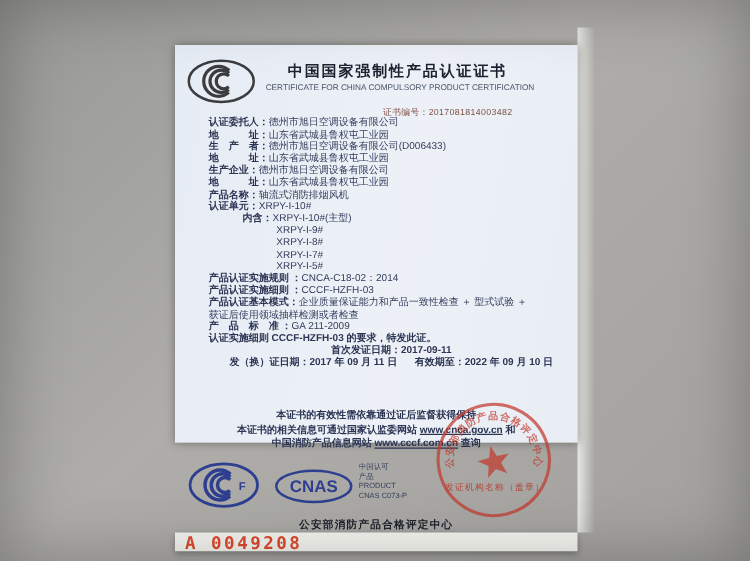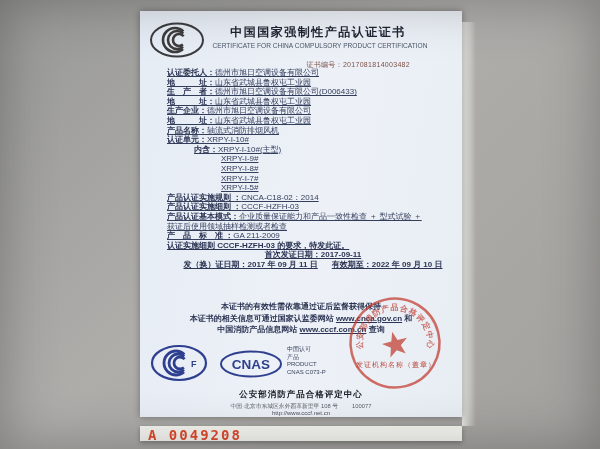--- a/index.html
+++ b/index.html
@@ -5,39 +5,39 @@
   html,body{margin:0;padding:0;}
   .canvas{
     position:relative;width:600px;height:449px;overflow:hidden;
     background:linear-gradient(135deg,#989896 0%,#aeadaa 45%,#a2a19e 100%);
     font-family:"Liberation Sans","DejaVu Sans",sans-serif;
   }
   .vignette{position:absolute;inset:0;box-shadow:inset 0 0 55px rgba(0,0,0,.28);pointer-events:none;}
   .page-edge{position:absolute;left:462px;top:22px;width:14px;height:404px;
     background:linear-gradient(90deg,rgba(242,243,238,.85),rgba(170,170,168,0));}
   .page{
-    position:absolute;left:140px;top:11px;width:322px;height:406px;
+    position:absolute;left:140px;top:36px;width:322px;height:318px;
     background:linear-gradient(100deg,#e6ecf5 0%,#edf1f7 55%,#e8edf4 100%);
     box-shadow:0 0 7px rgba(0,0,0,.35);
   }
   .strip{position:absolute;left:140px;top:426px;width:322px;height:15px;background:#f6f6f1;
     box-shadow:0 2px 5px rgba(0,0,0,.3);}
   .serial{position:absolute;left:8px;top:1px;font-family:"DejaVu Sans Mono",monospace;
     font-size:14px;font-weight:bold;color:#e04a2e;letter-spacing:2px;}
 
   .ccc-logo{position:absolute;left:8px;top:9px;}
   .title{position:absolute;left:42px;right:8px;top:13px;text-align:center;
     font-size:12px;font-weight:bold;color:#1d2330;letter-spacing:1.5px;white-space:nowrap;}
   .title-en{position:absolute;left:42px;right:4px;top:31px;text-align:center;
     font-size:6.6px;color:#4a5568;white-space:nowrap;}
   .cert-no{position:absolute;left:0;right:52px;top:49px;text-align:right;
     font-size:7px;color:#7d5148;letter-spacing:.3px;}
 
   .body{position:absolute;left:27px;top:57px;width:292px;color:#333d5c;}
-  .line{height:9.6px;line-height:9.6px;font-size:8px;white-space:nowrap;text-decoration:underline;}
+  .line{height:9.6px;line-height:9.6px;font-size:8px;white-space:nowrap;}
   .lbl{font-weight:bold;color:#2b3453;}
   .ind1{padding-left:27px;}
   .ind2{padding-left:54px;}
   .b{font-weight:bold;color:#2b3453;}
   .center{text-align:center;}
   .gap{display:inline-block;width:14px;}
 
   .notices{position:absolute;left:0;right:0;top:290px;text-align:center;
     font-size:8px;font-weight:bold;color:#2b3453;line-height:11.5px;}
   .u{text-decoration:underline;margin-top:34px;}

